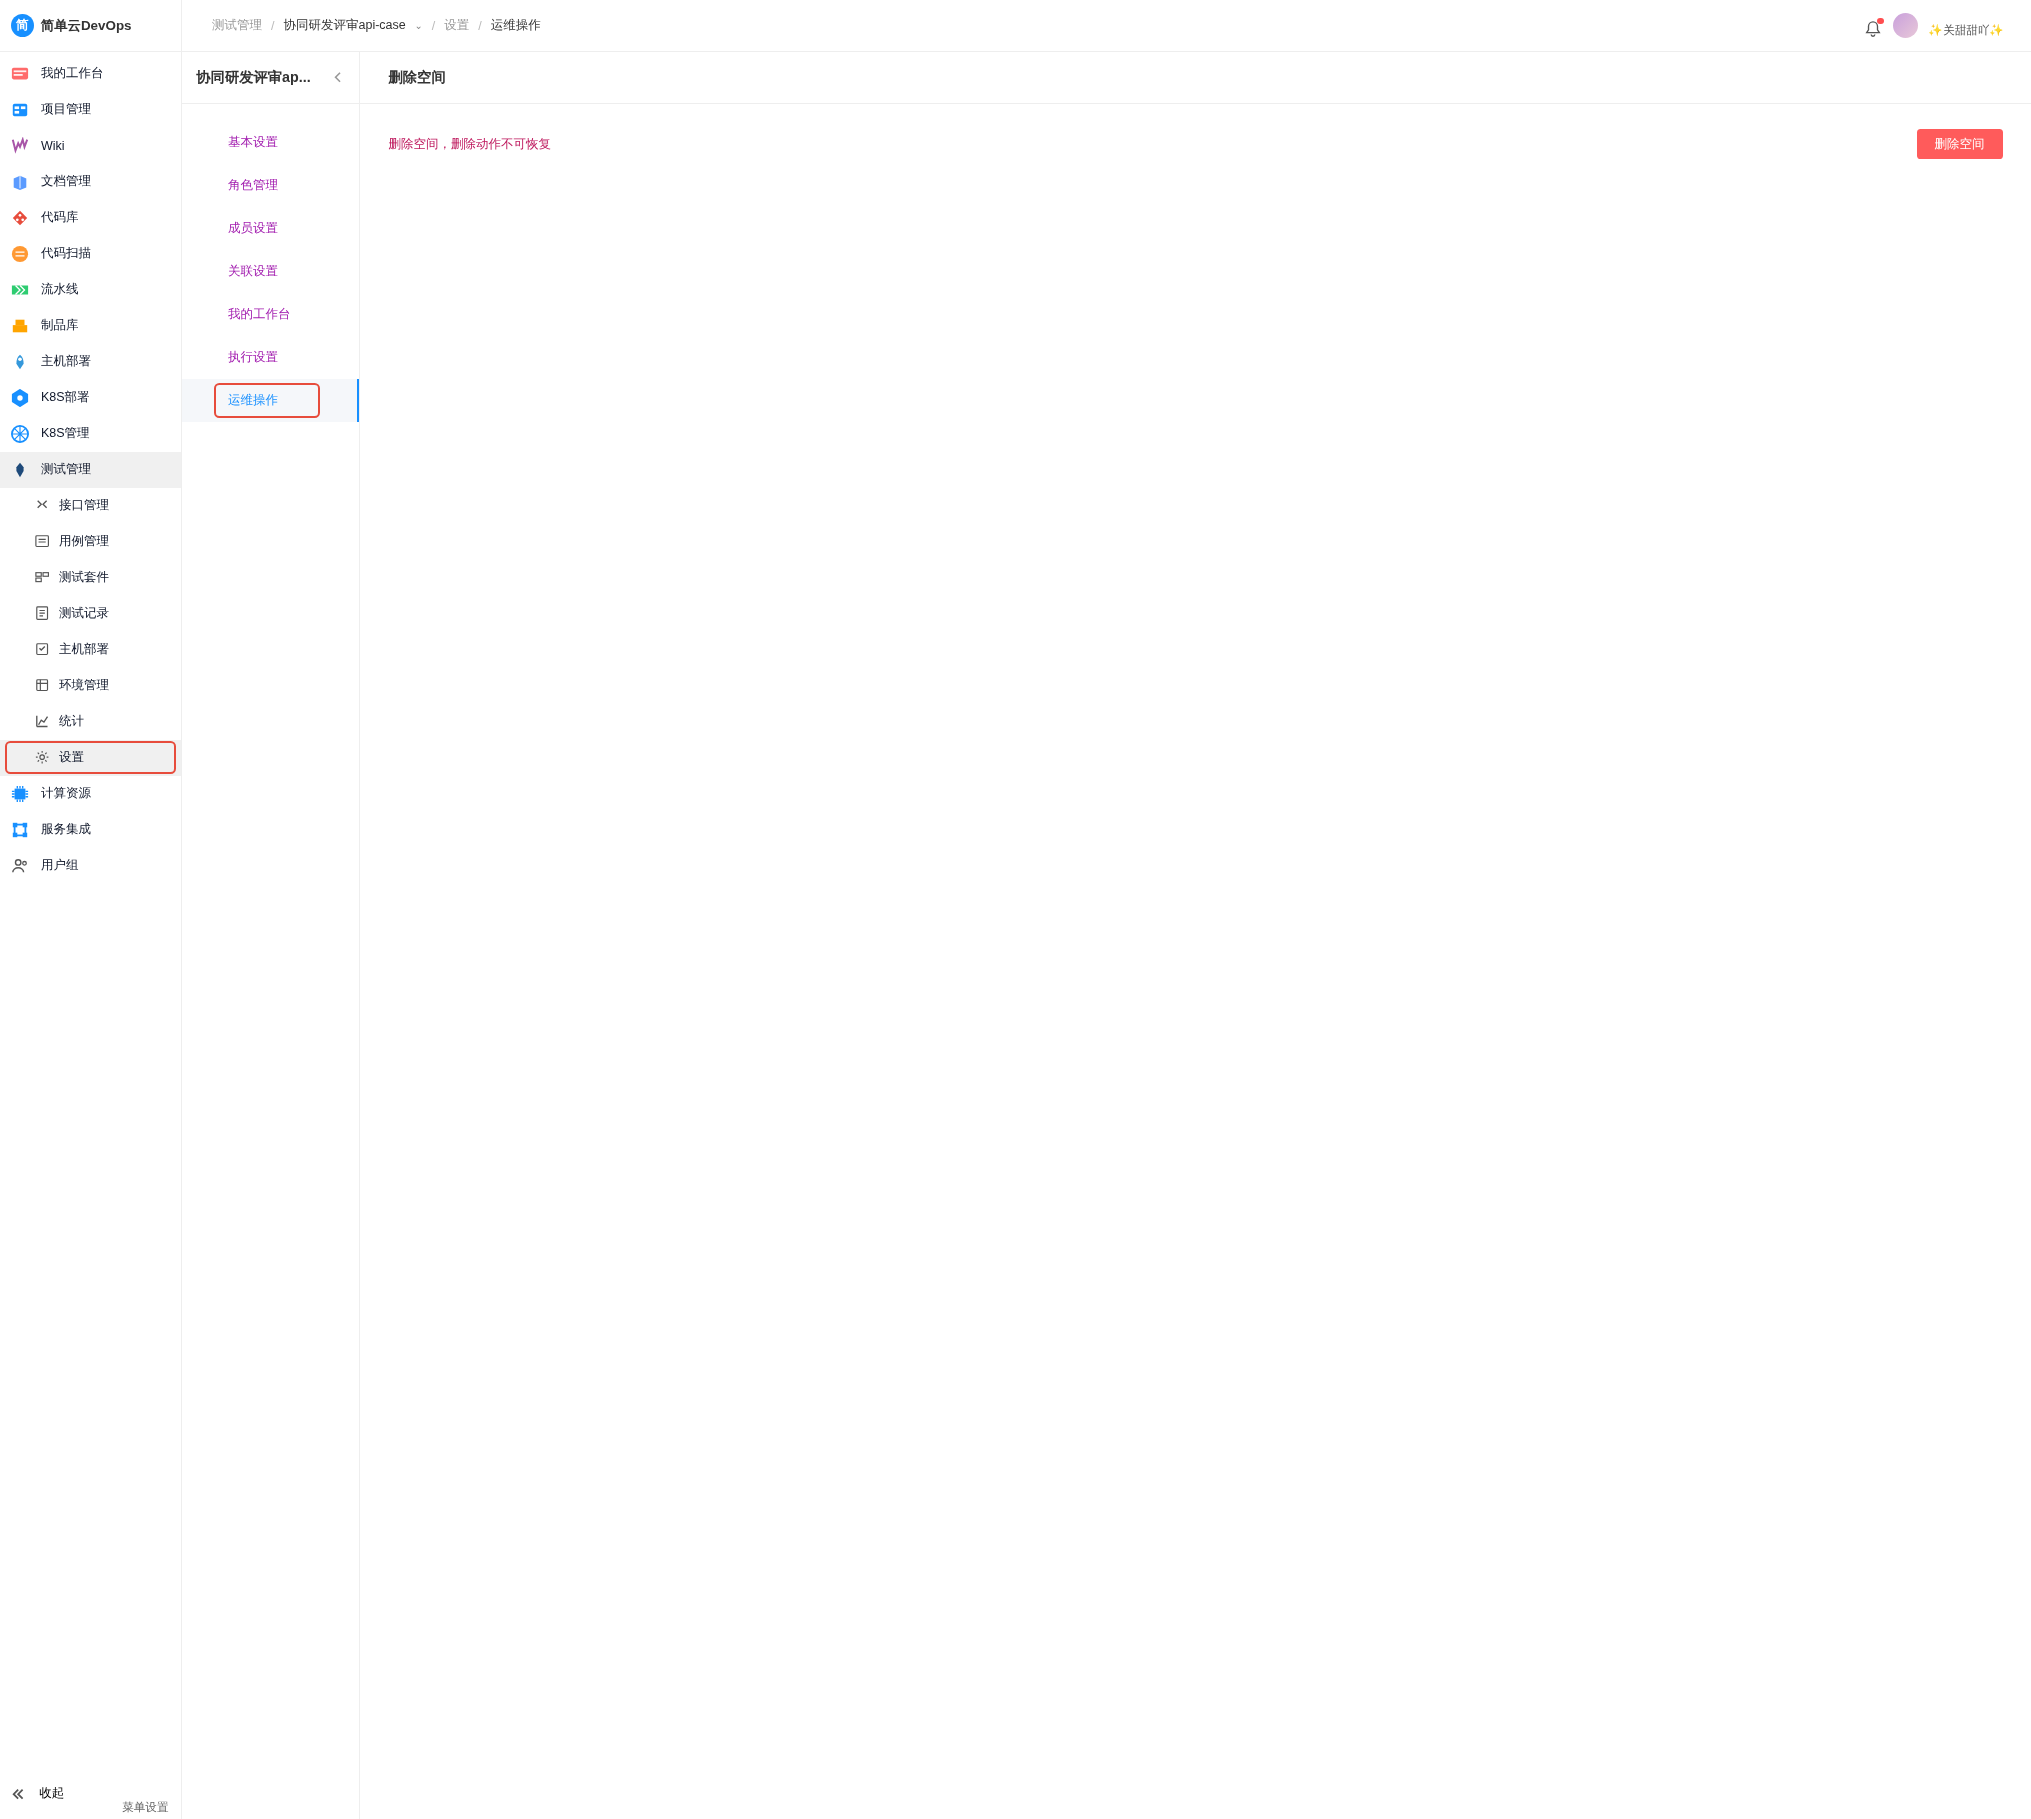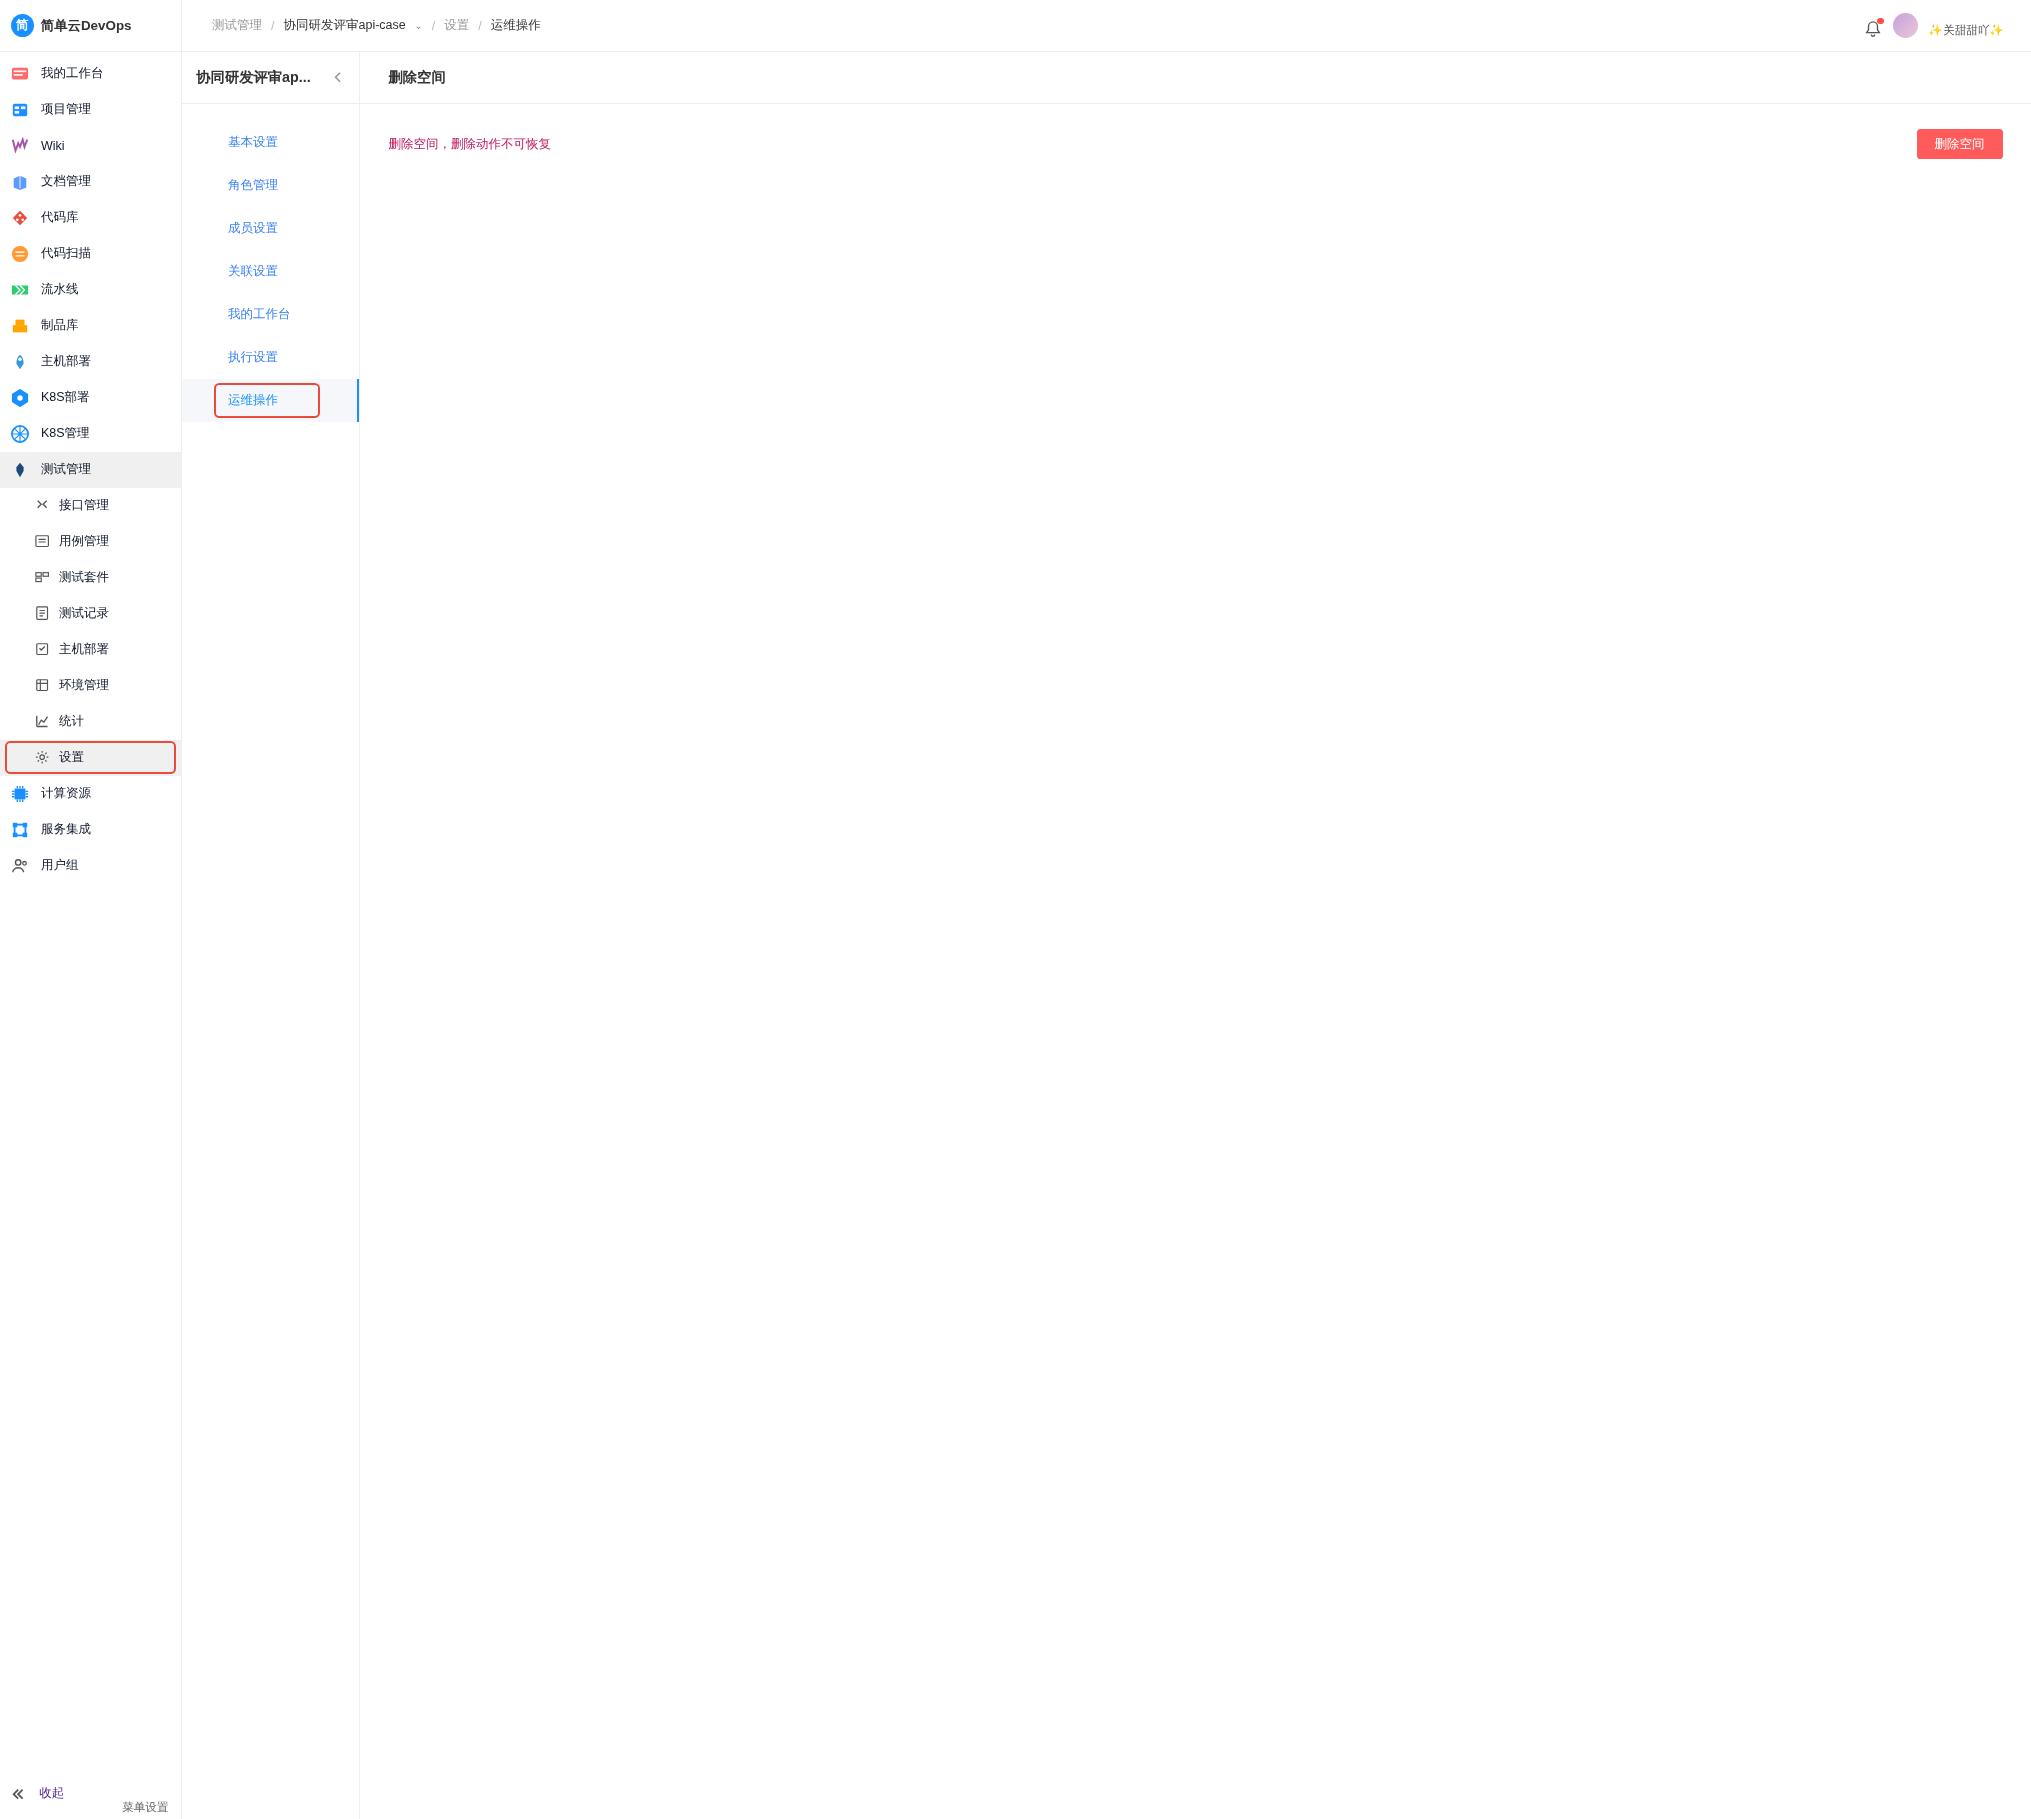--- a/index.html
+++ b/index.html
@@ -16,21 +16,21 @@
     .nav-list { flex: 1; overflow-y: auto; padding-top: 3.6px; }
     .nav-item { display: flex; align-items: center; height: 36px; padding: 0 10.7px; cursor: pointer; color: #0f172a; }
     .nav-item.active { background: #f0f0f0; }
     .nav-item .nav-icon { width: 19.6px; height: 19.6px; margin-right: 10.7px; display: flex; align-items: center; justify-content: center; flex-shrink: 0; }
     .nav-item.sub { padding-left: 34px; }
     .nav-item.sub .nav-icon { width: 16px; height: 16px; margin-right: 9px; }
     .nav-item.highlighted { position: relative; }
     .nav-item.highlighted::after { content: ''; position: absolute; inset: 1.8px 5.3px; border: 2.7px solid #e74c3c; border-radius: 5.3px; pointer-events: none; }
     
     .sidebar-bottom { border-top: 0.9px solid transparent; padding: 3.6px 0; display: flex; align-items: center; justify-content: space-between;}
-    .collapse-item { display: flex; align-items: center; height: 32px; padding: 0 10.7px; cursor: pointer; color: #4c1d95;}
+    .collapse-item { display: flex; align-items: center; height: 32px; padding: 0 10.7px; cursor: pointer; color: #000000;}
     .collapse-item .nav-icon { width: 19.6px; margin-right: 9px; display: flex; align-items: center;}
     .menu-settings { padding-right: 12.5px; color: #666; font-size: 11.6px; cursor: pointer; margin-top: 28px;}
     
     
     .main-area { flex: 1; display: flex; flex-direction: column; }
     .top-header { height: 52px; border-bottom: 0.9px solid #eee; display: flex; align-items: center; padding: 0 27px 0 30px; justify-content: space-between; }
     .breadcrumb { display: flex; align-items: center; font-size: 12.5px; color: #333; }
     .breadcrumb .crumb { cursor: pointer; }
     .breadcrumb .crumb.muted { color: #999; }
     .breadcrumb .sep { margin: 0 9px; color: #bbb; }
@@ -44,21 +44,21 @@
     
     
     .content-row { flex: 1; display: flex; }
     
     
     .sub-sidebar { width: 178px; border-right: 0.9px solid #eee; display: flex; flex-direction: column; gap: 8px; }
     .sub-sidebar-header { height: 52px; display: flex; align-items: center; justify-content: space-between; padding: 0 14.3px; border-bottom: 0.9px solid #eee; }
     .sub-sidebar-title { font-size: 14.3px; font-weight: 600; overflow: hidden; text-overflow: ellipsis; white-space: nowrap; }
     .back-chev { color: #999; cursor: pointer; font-size: 14.3px; padding-left: 7.1px;}
     .settings-nav { padding-top: 9px; }
-    .settings-item { height: 43px; display: flex; align-items: center; padding: 0 18px 0 46px; cursor: pointer; color: #3b82f6; position: relative;}
+    .settings-item { height: 43px; display: flex; align-items: center; padding: 0 18px 0 46px; cursor: pointer; color: #a21caf; position: relative;}
     .settings-item.active { background: #f5f7fa; color: #1890ff; border-right: 2.7px solid #1890ff;}
     .settings-item.highlighted::after { content: ''; position: absolute; left: 32px; right: 37px; top: 3.6px; bottom: 3.6px; border: 2.7px solid #e74c3c; border-radius: 5.3px; pointer-events: none;}
     
     
     .main-content { flex: 1; padding: 0; }
     .content-header { height: 52px; display: flex; align-items: center; padding: 0 28.5px; border-bottom: 0.9px solid #eee; }
     .content-title { font-size: 14.3px; font-weight: 600; }
     .content-body { padding: 25px 28.5px; display: flex; justify-content: space-between; align-items: center; }
     .danger-text { color: #be185d; font-size: 12.5px; }
     .btn-danger { background: #ff5b5b; color: #fff; border: none; height: 30px; padding: 0 18px; border-radius: 3.6px; cursor: pointer; font-size: 12.5px; }

